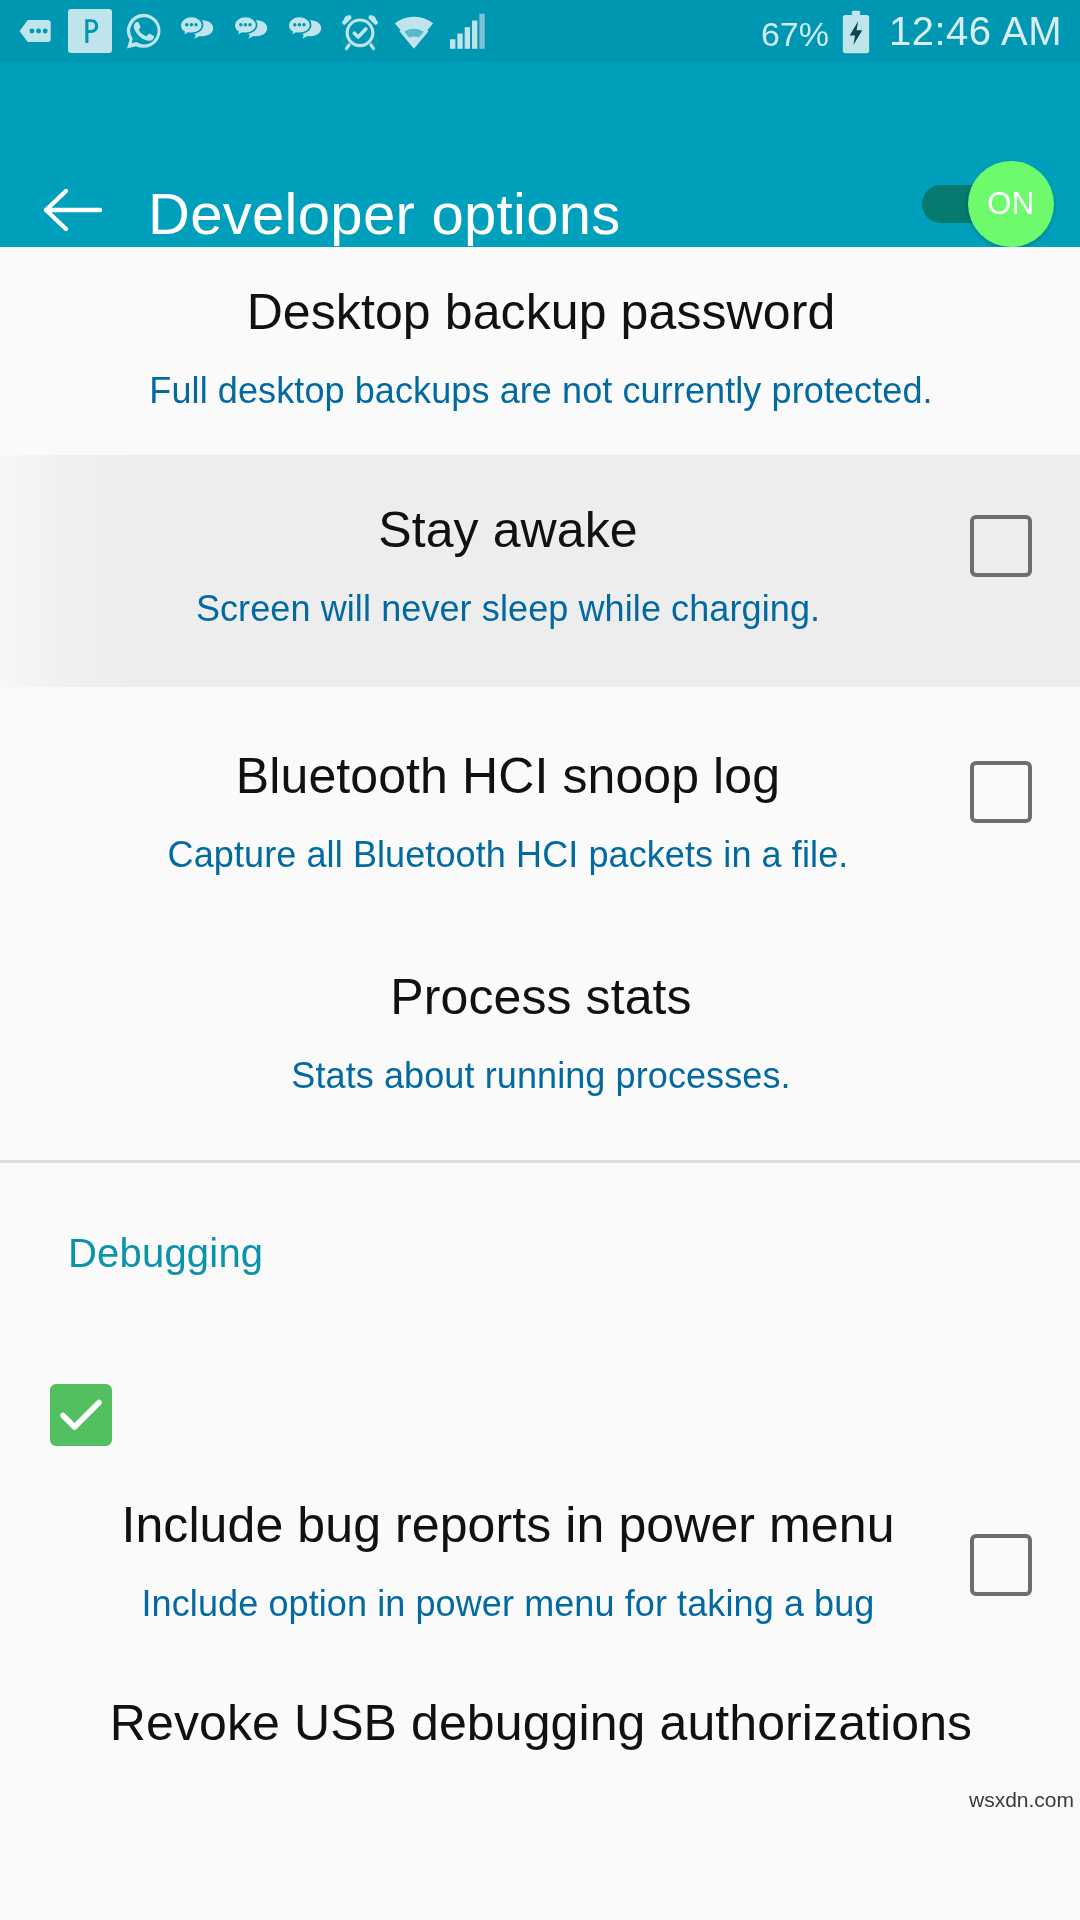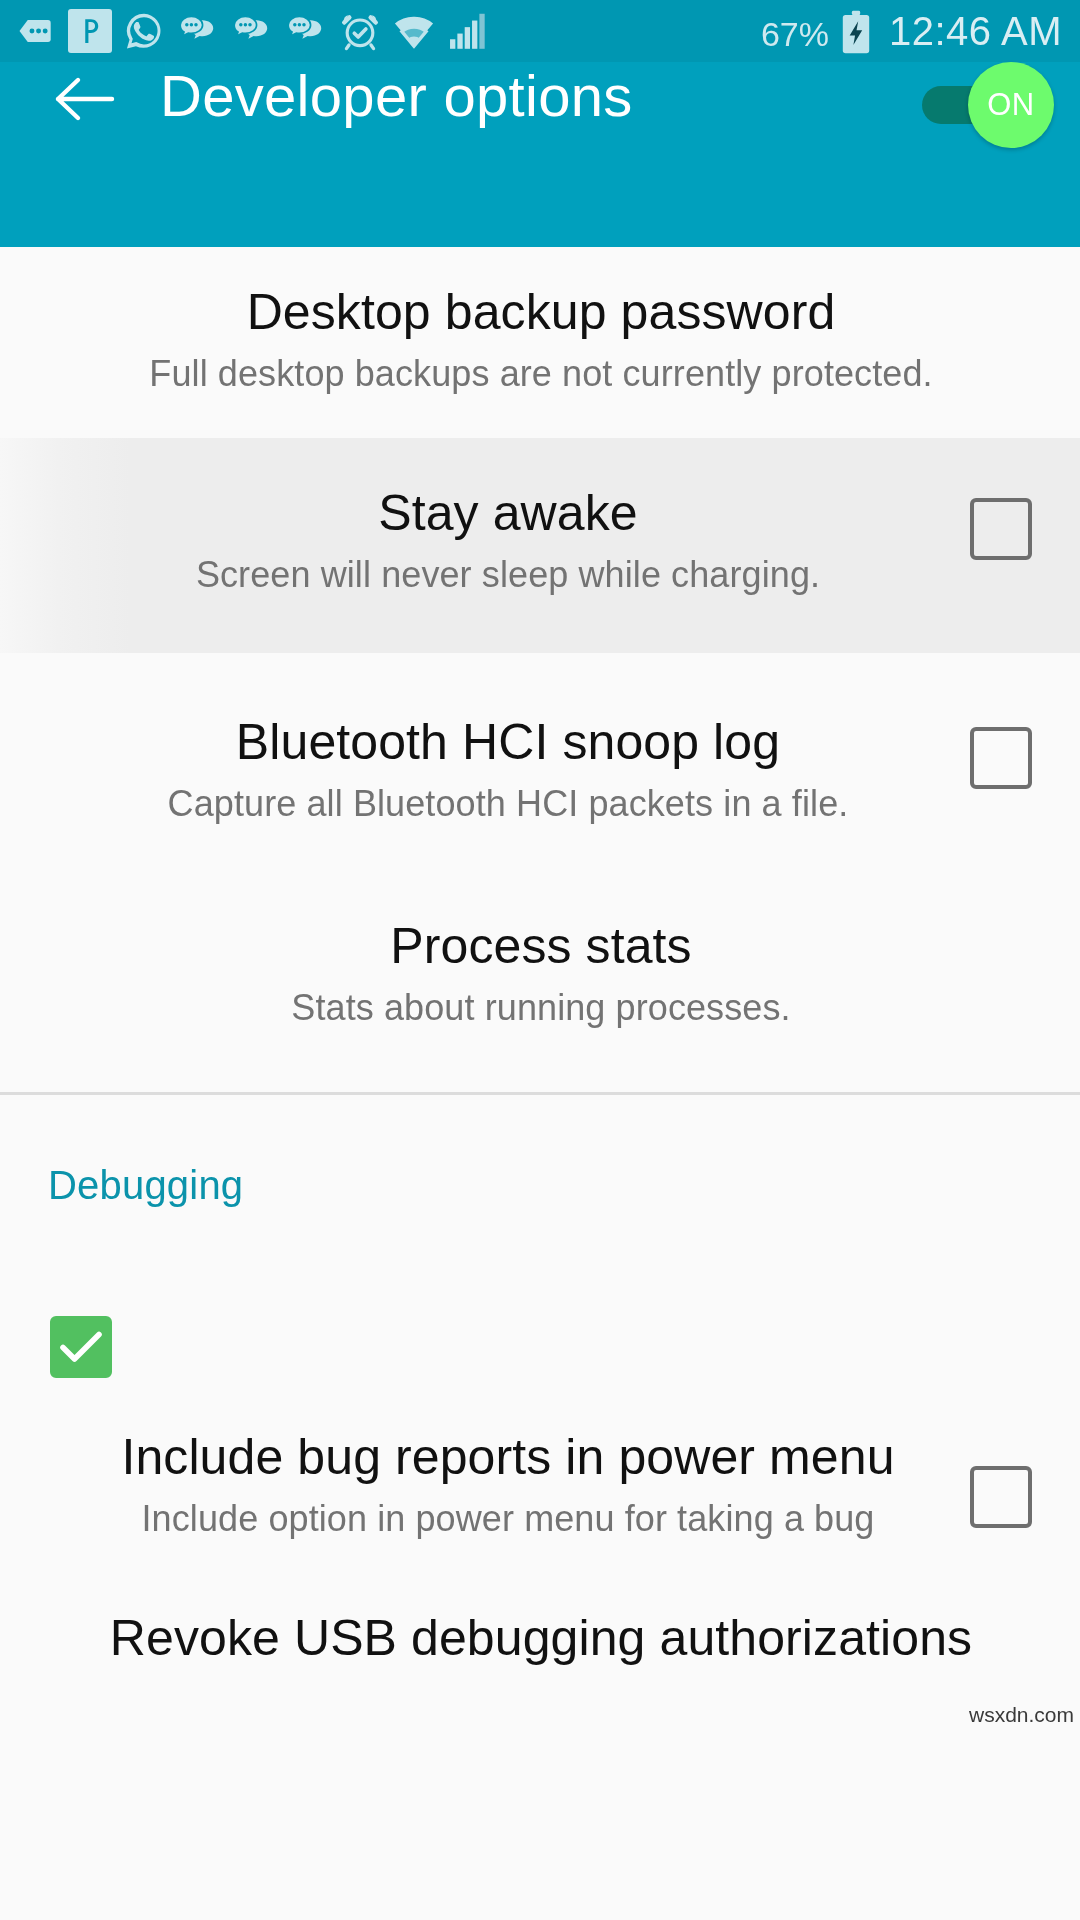--- a/index.html
+++ b/index.html
@@ -23,22 +23,22 @@
   .sb-ico.boxed{ background:#bfe4ec; border-radius:3px; padding:3px; }
   .sb-right{ margin-left:auto; display:flex; align-items:flex-end; gap:10px; }
   .sb-batt-pct{ font-size:34px; color:#cfe9ef; letter-spacing:0px; }
   .sb-batt-ico{ width:34px; height:44px; display:block; }
   .sb-time{ font-size:40px; color:#d9eef3; letter-spacing:0.5px; padding-left:6px;}
 
   
   .appbar{
     height:185px; width:100%;
     background:#00a0bd;
-    display:flex; align-items:flex-start;
-    padding:0 26px 0 48px;
+    display:flex; align-items:flex-end;
+    padding:0 26px 0 36px;
     position:relative;
   }
   .back-btn{ width:74px; height:74px; flex:0 0 auto; display:flex; align-items:center; justify-content:center; }
   .back-btn svg{ display:block; }
   .appbar-title{
     font-size:58px; color:#ffffff; font-weight:400;
     margin-left:38px; letter-spacing:0.3px; white-space:nowrap;
   }
   .master-switch{
     margin-left:auto; position:relative;
@@ -66,22 +66,22 @@
     padding:0 46px 0 48px;
     min-height:100px;
     text-align:center;
   }
   .row .texts{ flex:1 1 auto; min-width:0; }
   .row-title{
     font-size:50px; color:#111111; font-weight:400;
     line-height:1.16; letter-spacing:0.1px;
   }
   .row-sub{
-    font-size:36px; color:#737373; font-weight:400;
-    line-height:1.30; margin-top:10px; letter-spacing:0.1px;
+    font-size:36px; color:#0369a1; font-weight:400;
+    line-height:1.30; margin-top:27px; letter-spacing:0.1px;
   }
   .row.highlight{ background:#ededed; }
   .row.highlight::before{
     content:""; position:absolute; left:0; top:0; bottom:0; width:130px;
     background:linear-gradient(to right,#f7f7f7 0%,#f1f1f1 45%,#ededed 100%);
   }
 
   .ctrl{ flex:0 0 auto; width:66px; display:flex; justify-content:center; }
   .cb{
     width:62px; height:62px; border:4px solid #6e6e6e;
@@ -89,21 +89,21 @@
   }
   .cb.checked{
     background:#52c060; border-color:#52c060;
     display:flex; align-items:center; justify-content:center;
   }
   .cb.checked svg{ display:block; }
 
   .divider{ height:3px; background:#dcdcdc; width:100%; }
 
   .section-header{
-    padding:0 48px;
+    padding:0 68px;
     font-size:40px; color:#0b93ab; letter-spacing:0.2px;
   }
 
   .watermark{
     position:absolute; right:6px; bottom:6px;
     font-size:21px; color:#3a3a3a;
     font-family:"Liberation Sans", sans-serif;
     margin-left:44px;
   }
 </style>

